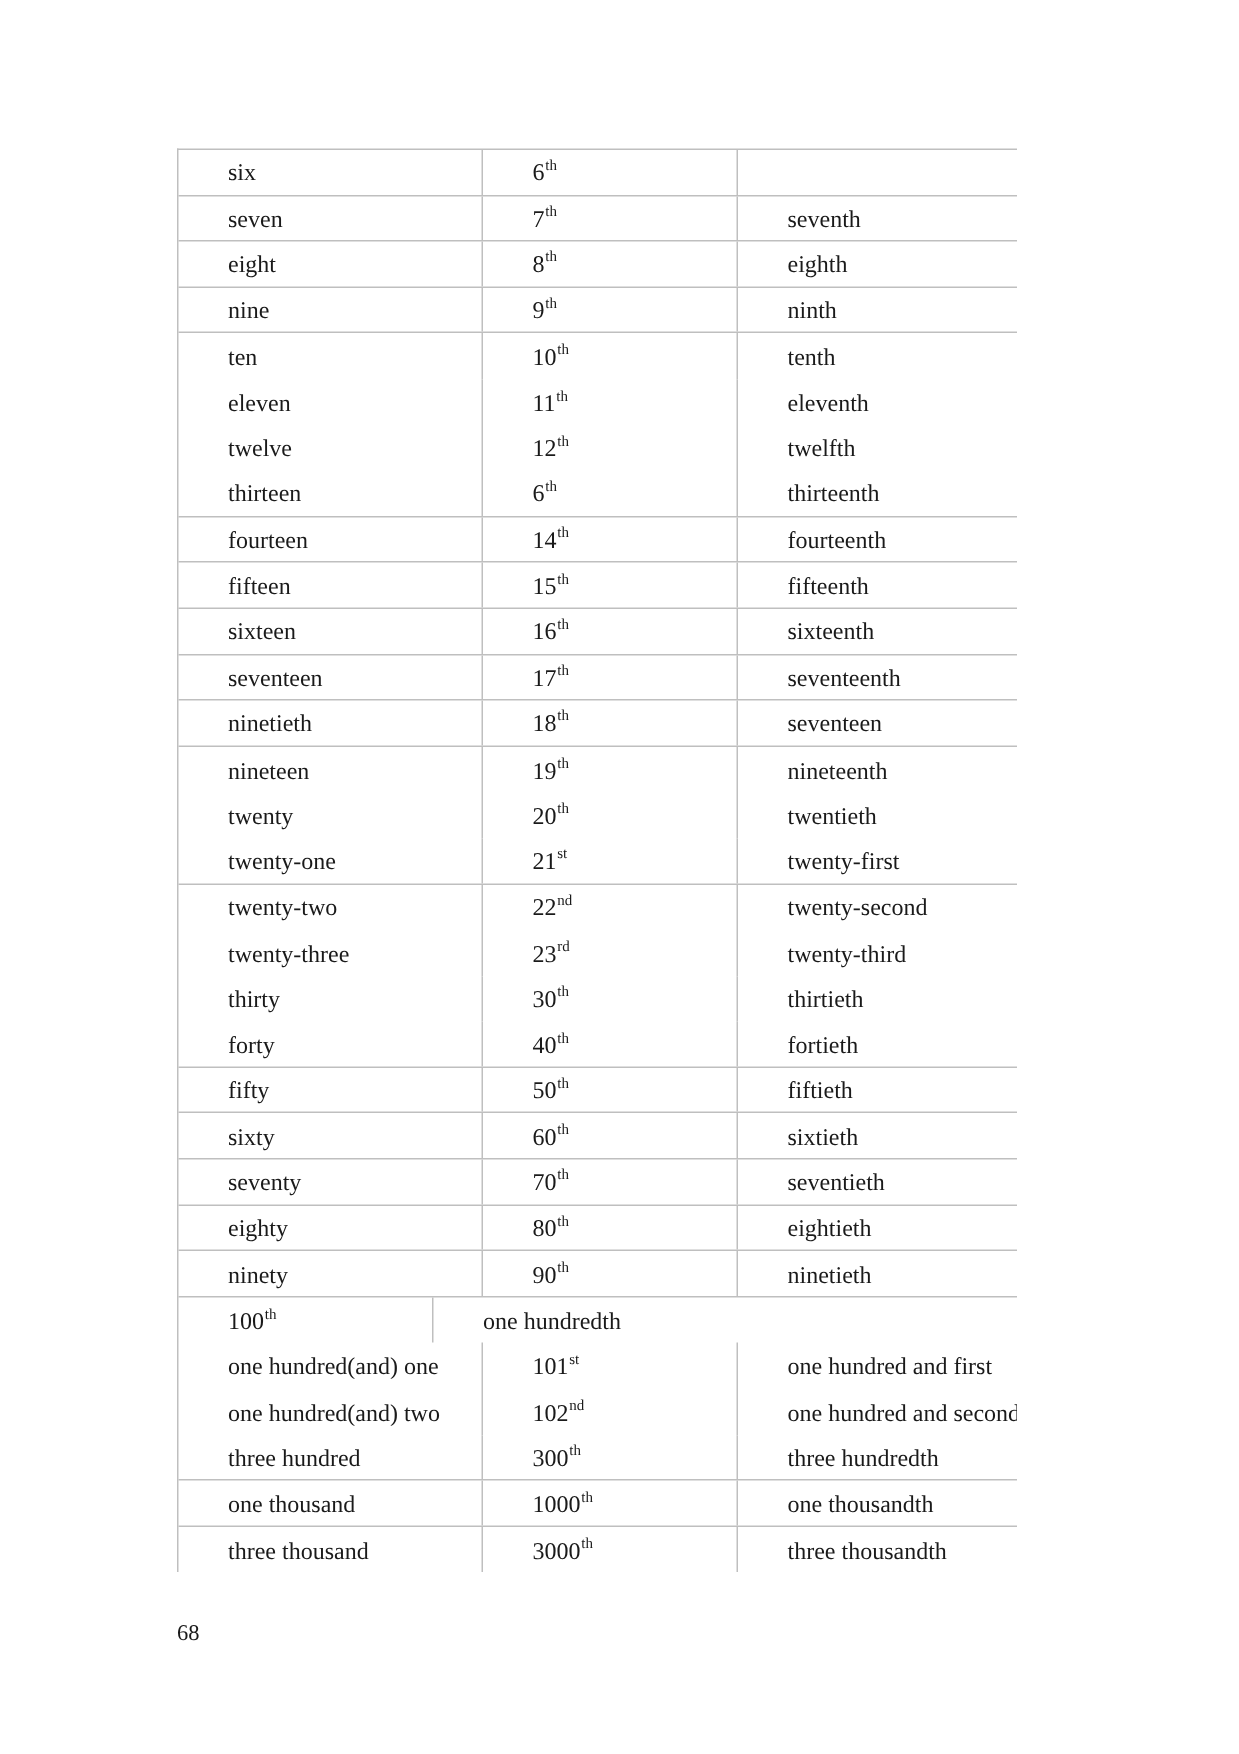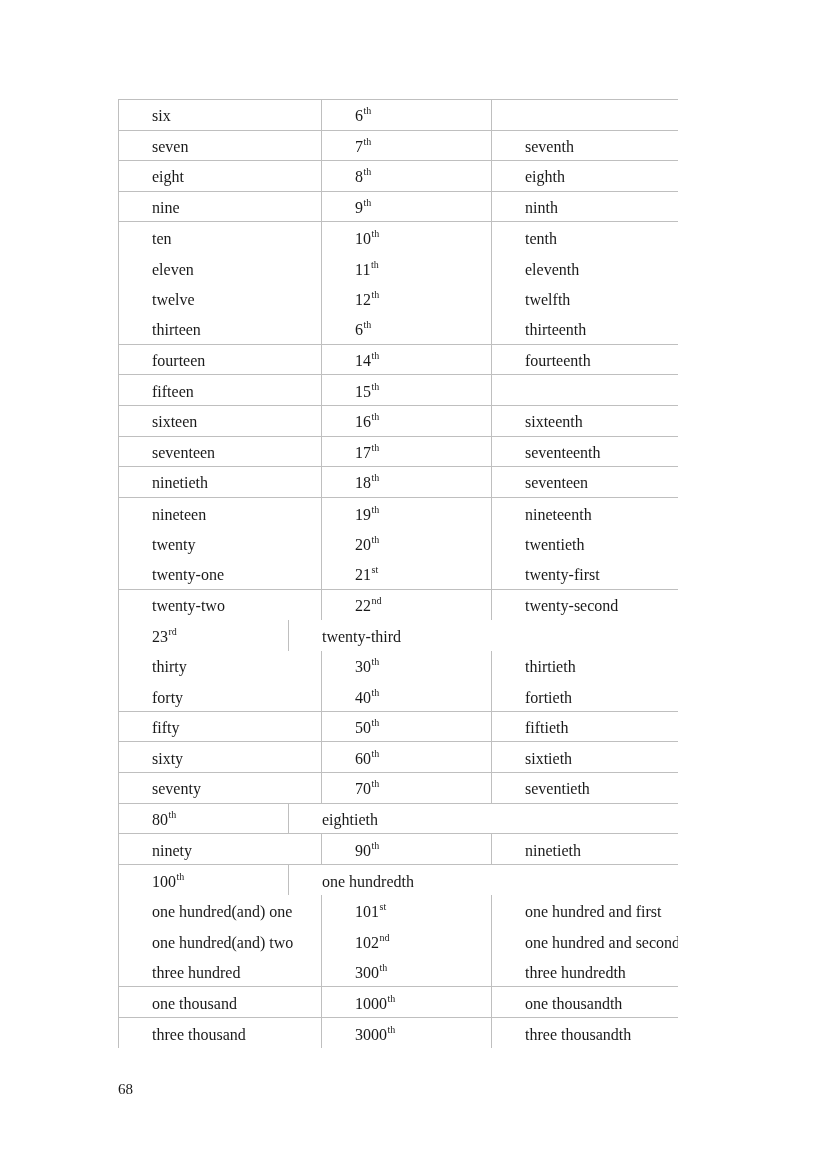--- a/index.html
+++ b/index.html
@@ -135,20 +135,21 @@
           <span class="sup">th</span>
         </div>
         <div class="td c3">fourteenth</div>
       </div>
       <div class="tr divider">
         <div class="td c1">fifteen</div>
         <div class="td c2">
           <span>15</span>
           <span class="sup">th</span>
         </div>
+        <div class="td c3">fifteenth</div>
       </div>
       <div class="tr divider">
         <div class="td c1">sixteen</div>
         <div class="td c2">
           <span>16</span>
           <span class="sup">th</span>
         </div>
         <div class="td c3">sixteenth</div>
       </div>
       <div class="tr divider">
@@ -193,20 +194,21 @@
       </div>
       <div class="tr">
         <div class="td c1">twenty-two</div>
         <div class="td c2">
           <span>22</span>
           <span class="sup">nd</span>
         </div>
         <div class="td c3">twenty-second</div>
       </div>
       <div class="tr">
+        <div class="td c1">twenty-three</div>
         <div class="td c2">
           <span>23</span>
           <span class="sup">rd</span>
         </div>
         <div class="td c3">twenty-third</div>
       </div>
       <div class="tr">
         <div class="td c1">thirty</div>
         <div class="td c2">
           <span>30</span>
@@ -240,20 +242,21 @@
       </div>
       <div class="tr divider">
         <div class="td c1">seventy</div>
         <div class="td c2">
           <span>70</span>
           <span class="sup">th</span>
         </div>
         <div class="td c3">seventieth</div>
       </div>
       <div class="tr divider">
+        <div class="td c1">eighty</div>
         <div class="td c2">
           <span>80</span>
           <span class="sup">th</span>
         </div>
         <div class="td c3">eightieth</div>
       </div>
       <div class="tr divider">
         <div class="td c1">ninety</div>
         <div class="td c2">
           <span>90</span>

